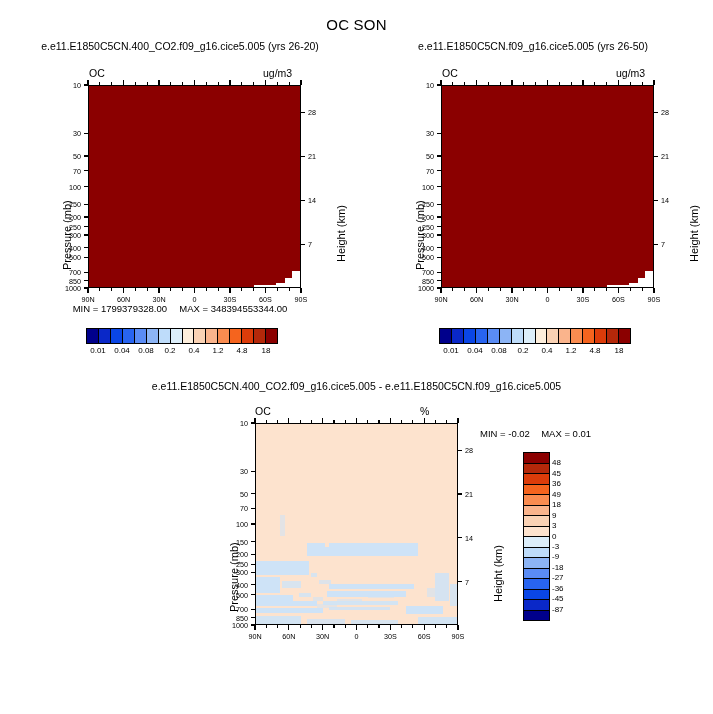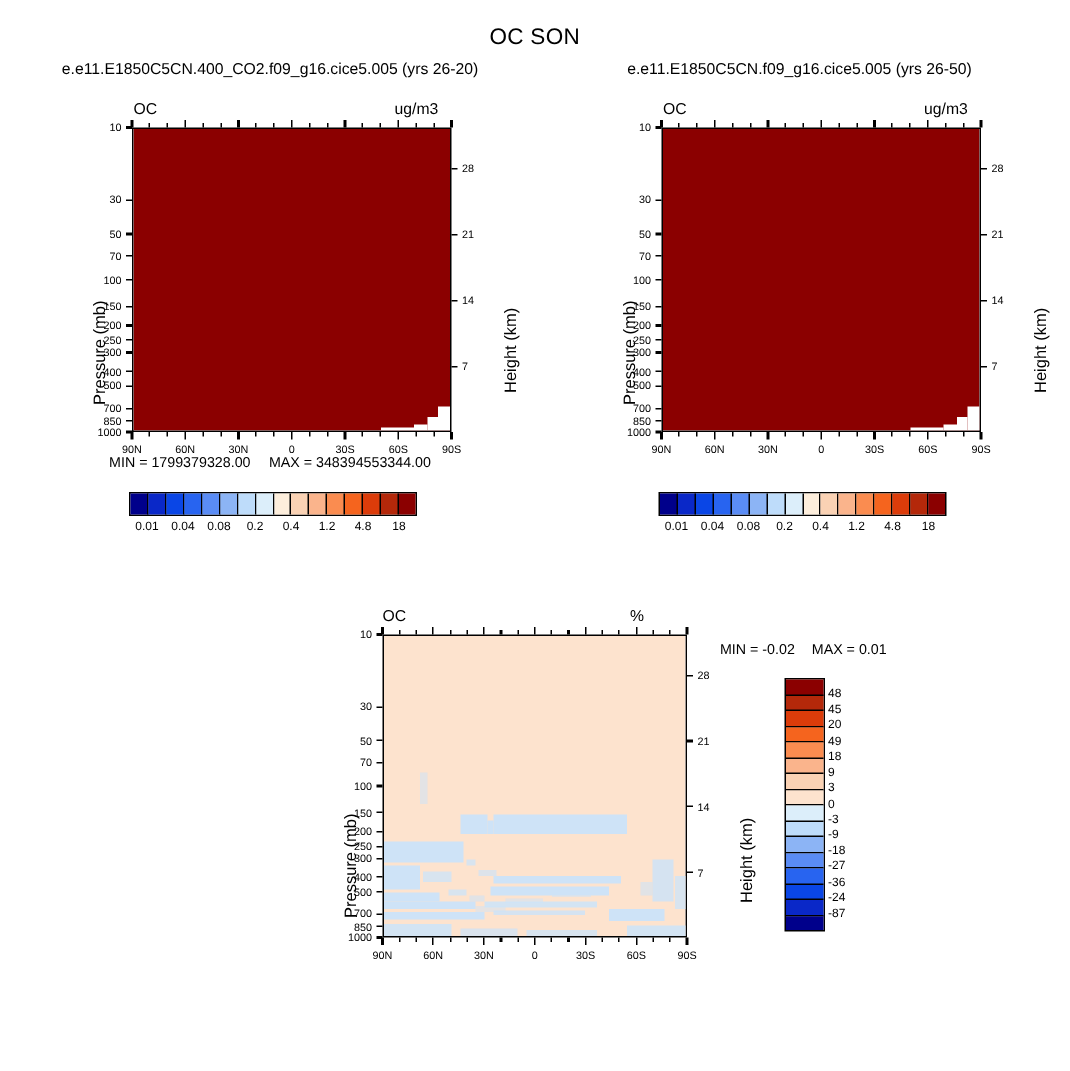--- a/index.html
+++ b/index.html
@@ -453,20 +453,21 @@
       <span style="left: 84px;">0.2</span>
       <span style="left: 108px;">0.4</span>
       <span style="left: 132px;">1.2</span>
       <span style="left: 156px;">4.8</span>
       <span style="left: 180px;">18</span>
     </div>
 </div>
 
 <div class="panel" id="panel-diff" style="left:100px; top:380px; width:513px; height:280px;">
 
+  <div class="panel-title" style="font-size:10.5px;">e.e11.E1850C5CN.400_CO2.f09_g16.cice5.005 - e.e11.E1850C5CN.f09_g16.cice5.005</div>
 
   <div class="ylab-rot" style="left:128px; top:232px;">Pressure (mb)</div>
   <div class="ylab-rot" style="left:392px; top:222px;">Height (km)</div>
 
   <div class="var-label" style="left:155px; top:25px;">OC</div>
   <div class="unit-label" style="left:320px; top:25px;">%</div>
 
   <div class="plot-box" id="box-diff" style="left:155px; top:43px; width:203px; height:202px;">
     <div class="fill-solid" id="fill-diff" style="background: rgb(253, 227, 206);"></div>
     <div id="diff-bands">
@@ -606,27 +607,27 @@
       <div class="cell" style="background: rgb(140, 180, 245);"></div>
       <div class="cell" style="background: rgb(90, 140, 245);"></div>
       <div class="cell" style="background: rgb(40, 100, 240);"></div>
       <div class="cell" style="background: rgb(10, 70, 230);"></div>
       <div class="cell" style="background: rgb(10, 40, 200);"></div>
       <div class="cell" style="background: rgb(0, 0, 139);"></div>
     </div>
   <div class="cbar-v-labels" id="cbarlab-diff" style="left:452px; top:72px; width:40px; height:167px;">
       <span style="top: 10.4375px; left: 0px;">48</span>
       <span style="top: 20.875px; left: 0px;">45</span>
-      <span style="top: 31.3125px; left: 0px;">20</span>
+      <span style="top: 31.3125px; left: 0px;">36</span>
       <span style="top: 41.75px; left: 0px;">49</span>
       <span style="top: 52.1875px; left: 0px;">18</span>
       <span style="top: 62.625px; left: 0px;">9</span>
       <span style="top: 73.0625px; left: 0px;">3</span>
       <span style="top: 83.5px; left: 0px;">0</span>
       <span style="top: 93.9375px; left: 0px;">-3</span>
       <span style="top: 104.375px; left: 0px;">-9</span>
       <span style="top: 114.812px; left: 0px;">-18</span>
       <span style="top: 125.25px; left: 0px;">-27</span>
       <span style="top: 135.688px; left: 0px;">-36</span>
-      <span style="top: 146.125px; left: 0px;">-24</span>
+      <span style="top: 146.125px; left: 0px;">-45</span>
       <span style="top: 156.562px; left: 0px;">-87</span>
     </div>
 </div>
 
 </body></html>

